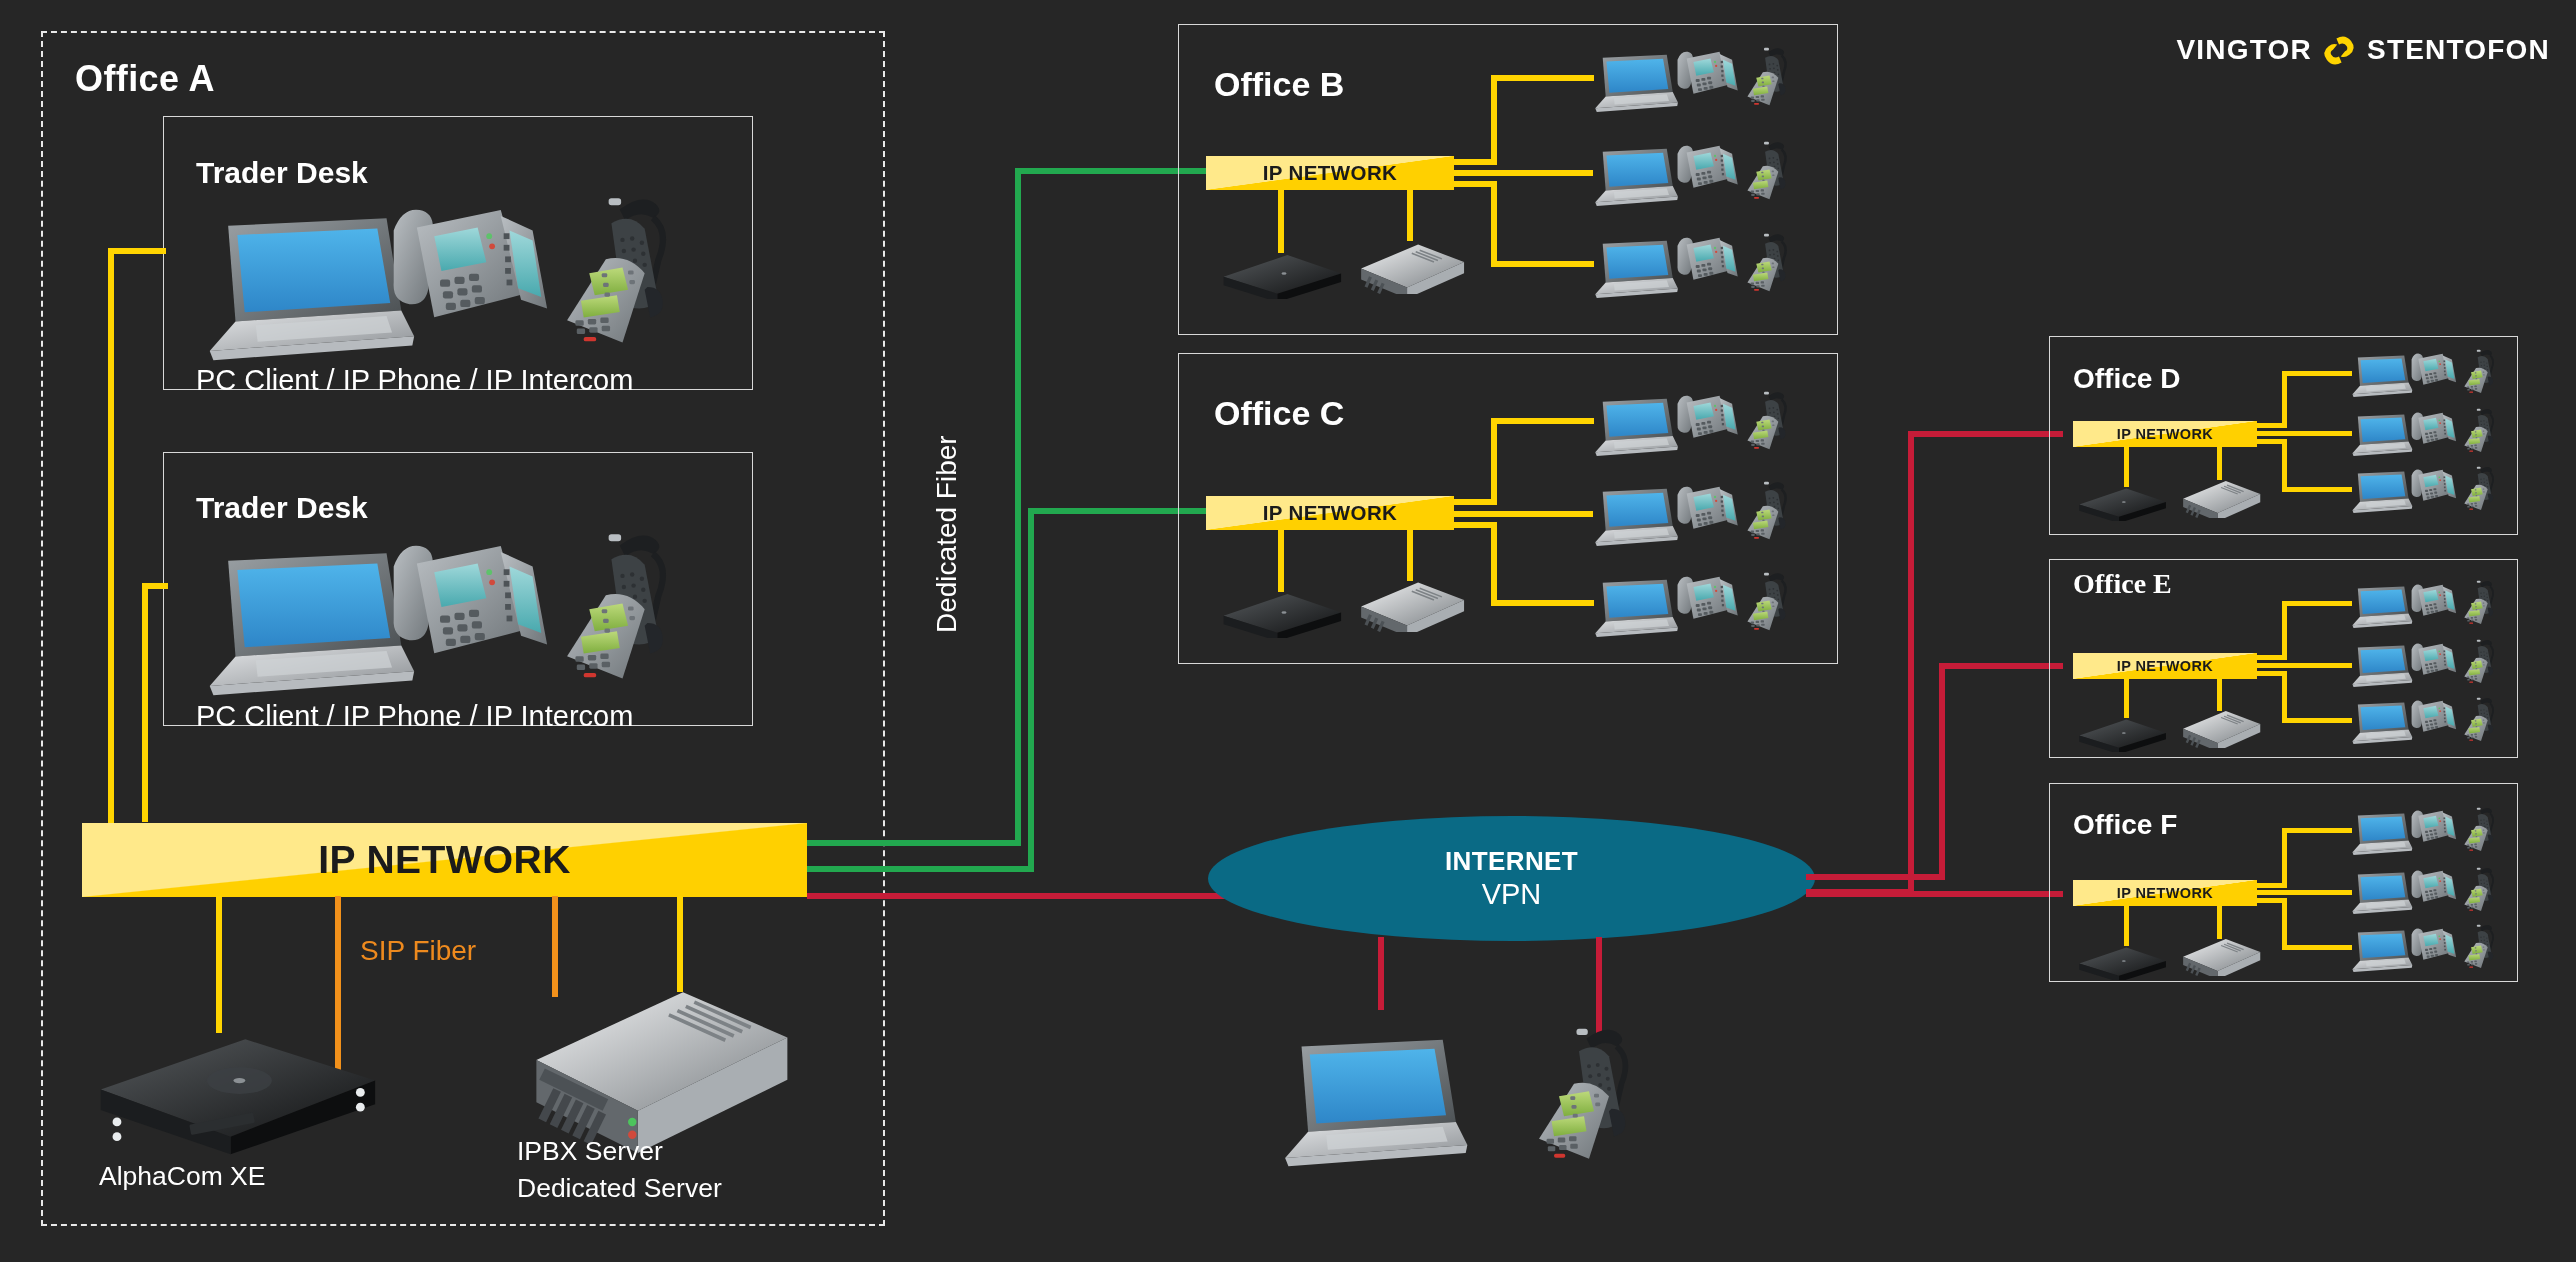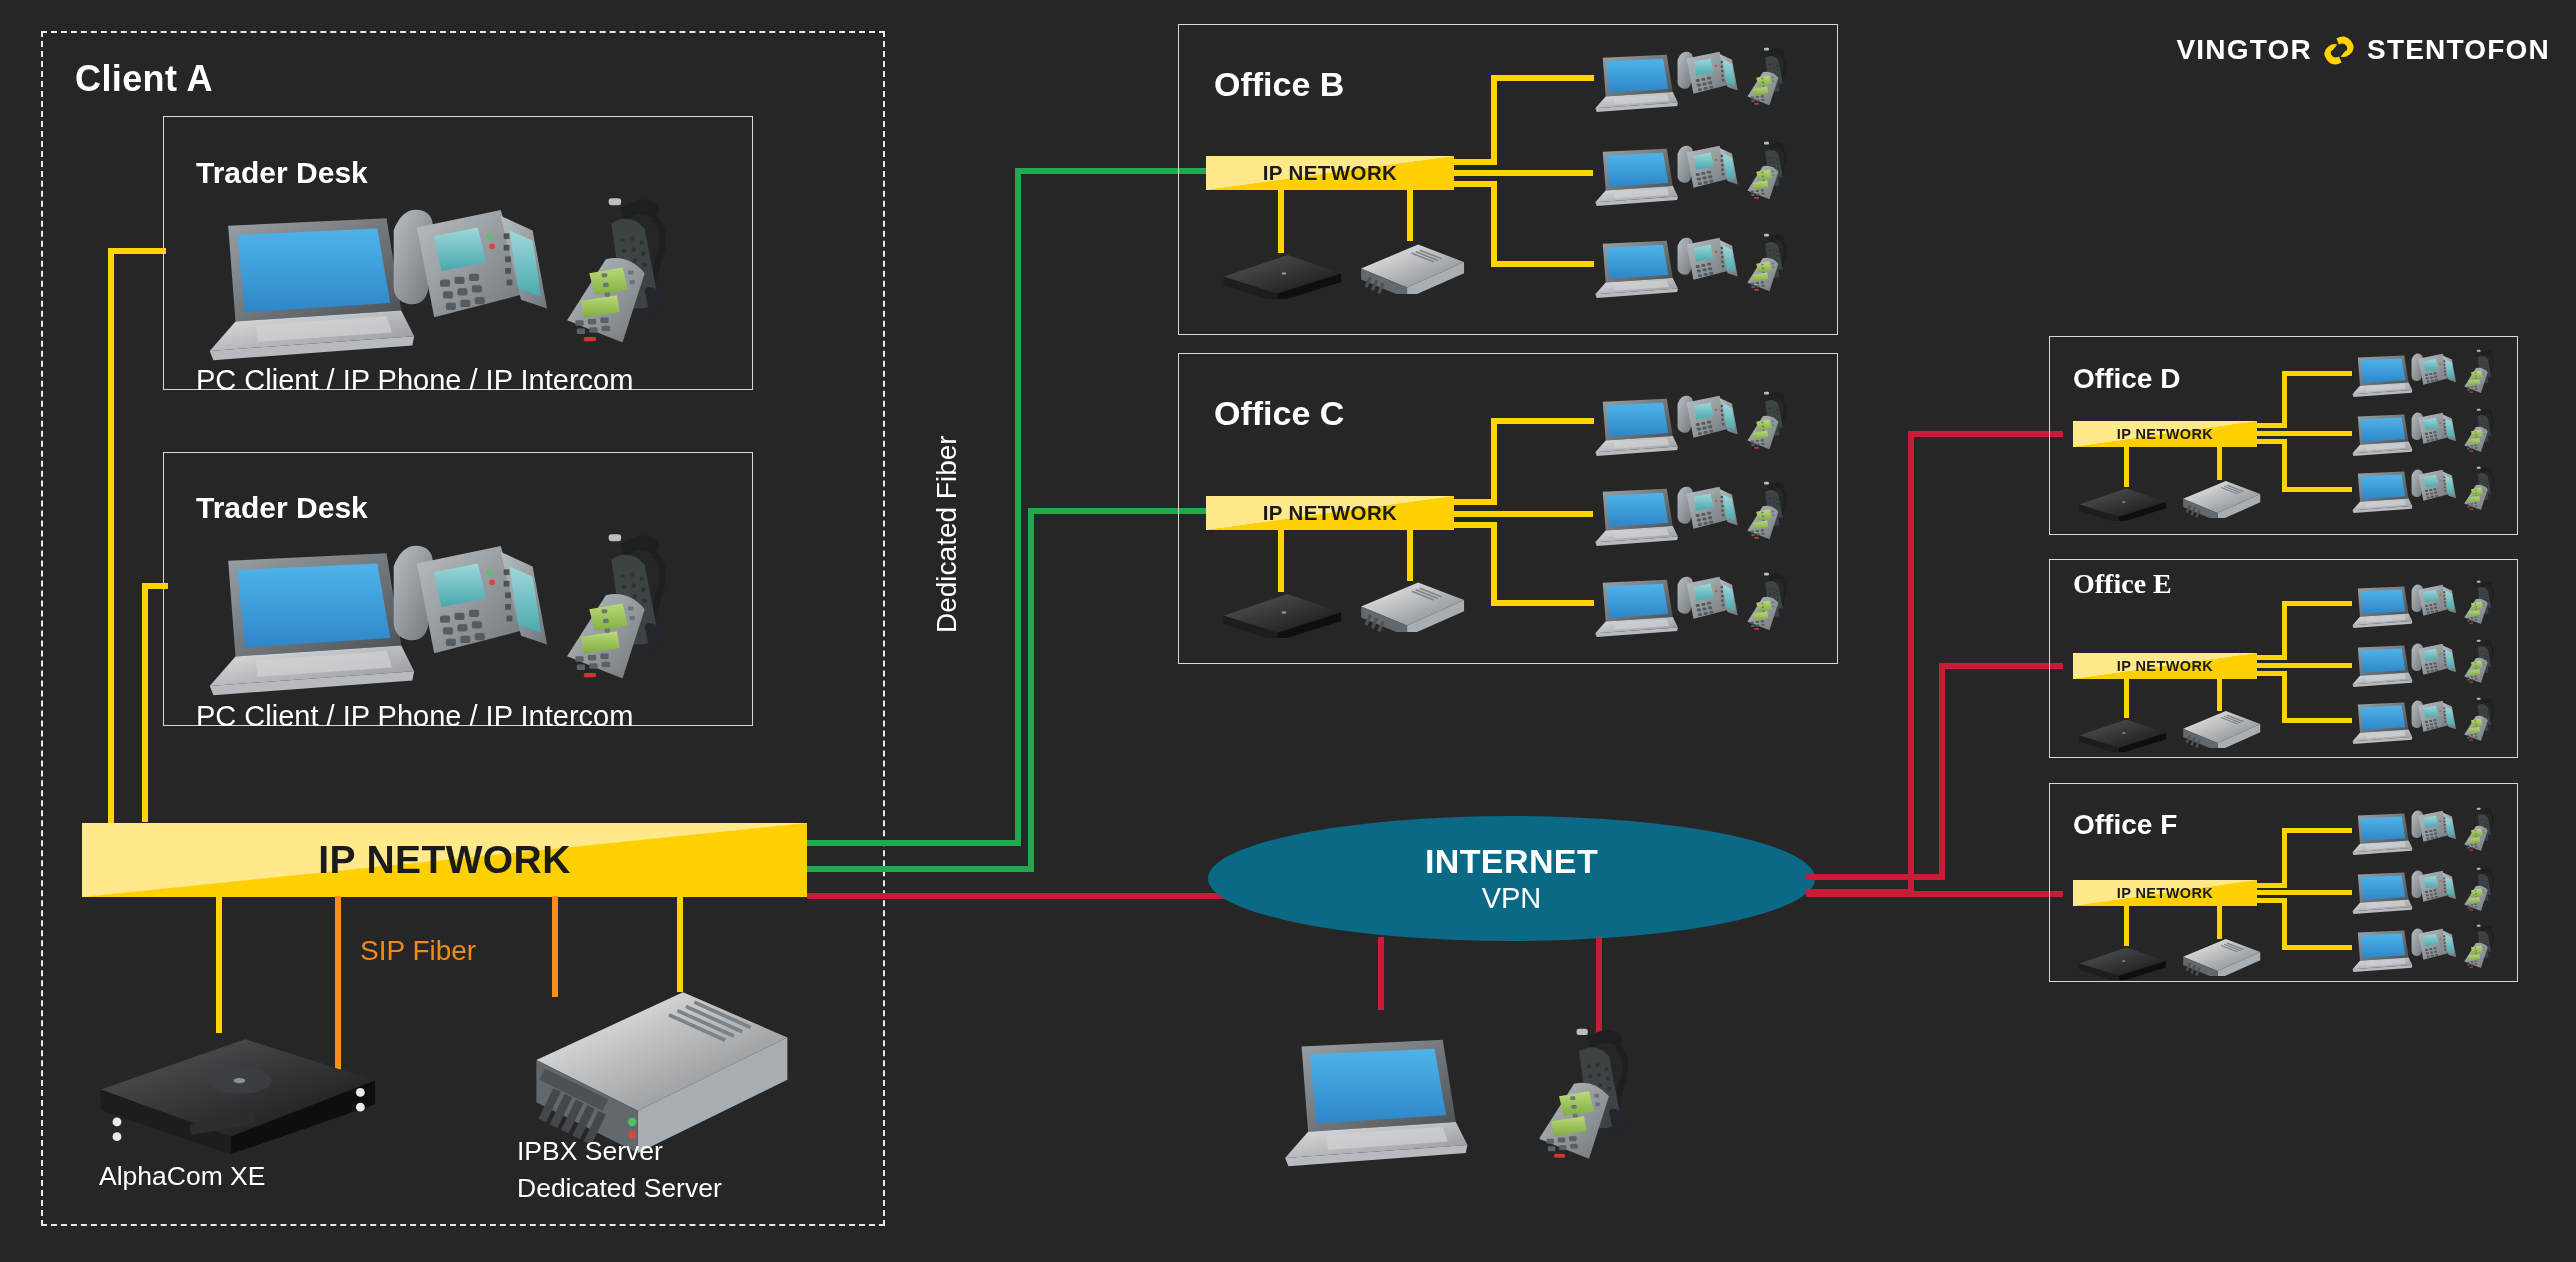--- a/index.html
+++ b/index.html
@@ -36,21 +36,21 @@
   .ln{position:absolute;}
   .y{background:#FFD400;}
   .o{background:#F2911B;}
   .g{background:#22A84F;}
   .r{background:#C61C38;}
 
   
   .internet{position:absolute;left:1208px;top:816px;width:607px;height:125px;
             border-radius:50%;background:#0A6A85;
             display:flex;flex-direction:column;align-items:center;justify-content:center;}
-  .internet .t1{font-size:34px;font-weight:bold;letter-spacing:0.4px;line-height:1;}
+  .internet .t1{font-size:26px;font-weight:bold;letter-spacing:0.4px;line-height:1;}
   .internet .t2{font-size:29px;font-weight:400;margin-top:5.1px;line-height:1;}
 
   .fiber-label{position:absolute;left:931px;top:633px;transform-origin:0 0;
                transform:rotate(-90deg);font-size:28px;white-space:nowrap;color:#fff;}
 
   .siptrunk{position:absolute;left:360px;top:935px;font-size:28px;color:#EE8A1E;}
 
   
   .dev-label{position:absolute;font-size:26.5px;color:#fff;line-height:1.16;}
 
@@ -231,21 +231,21 @@
         <g fill="#4c5155">
           <rect x="22" y="48" width="4" height="14" transform="rotate(24 22 48)"></rect>
           <rect x="30" y="52" width="4" height="14" transform="rotate(24 30 52)"></rect>
           <rect x="38" y="56" width="4" height="14" transform="rotate(24 38 56)"></rect>
         </g>
       </symbol>
     </defs>
   </svg>
 
   <div class="office-a"></div>
-  <div class="office-a-title">Client A</div>
+  <div class="office-a-title">Office A</div>
 
   <div class="solid-box" style="left:163px;top:116px;width:590px;height:274px;"></div>
   <div class="trader-title" style="left:196px;top:156px;">Trader Desk</div>
   <div class="dev" style="left:195px;top:214px;">
     <svg width="221" height="156" viewBox="0 0 258 182">
         <use href="#sym-laptop" x="0" y="0" width="258" height="182"></use>
       </svg>
   </div>
   <div class="dev" style="left:382px;top:198px;">
     <svg width="171" height="140" viewBox="0 0 200 164">

